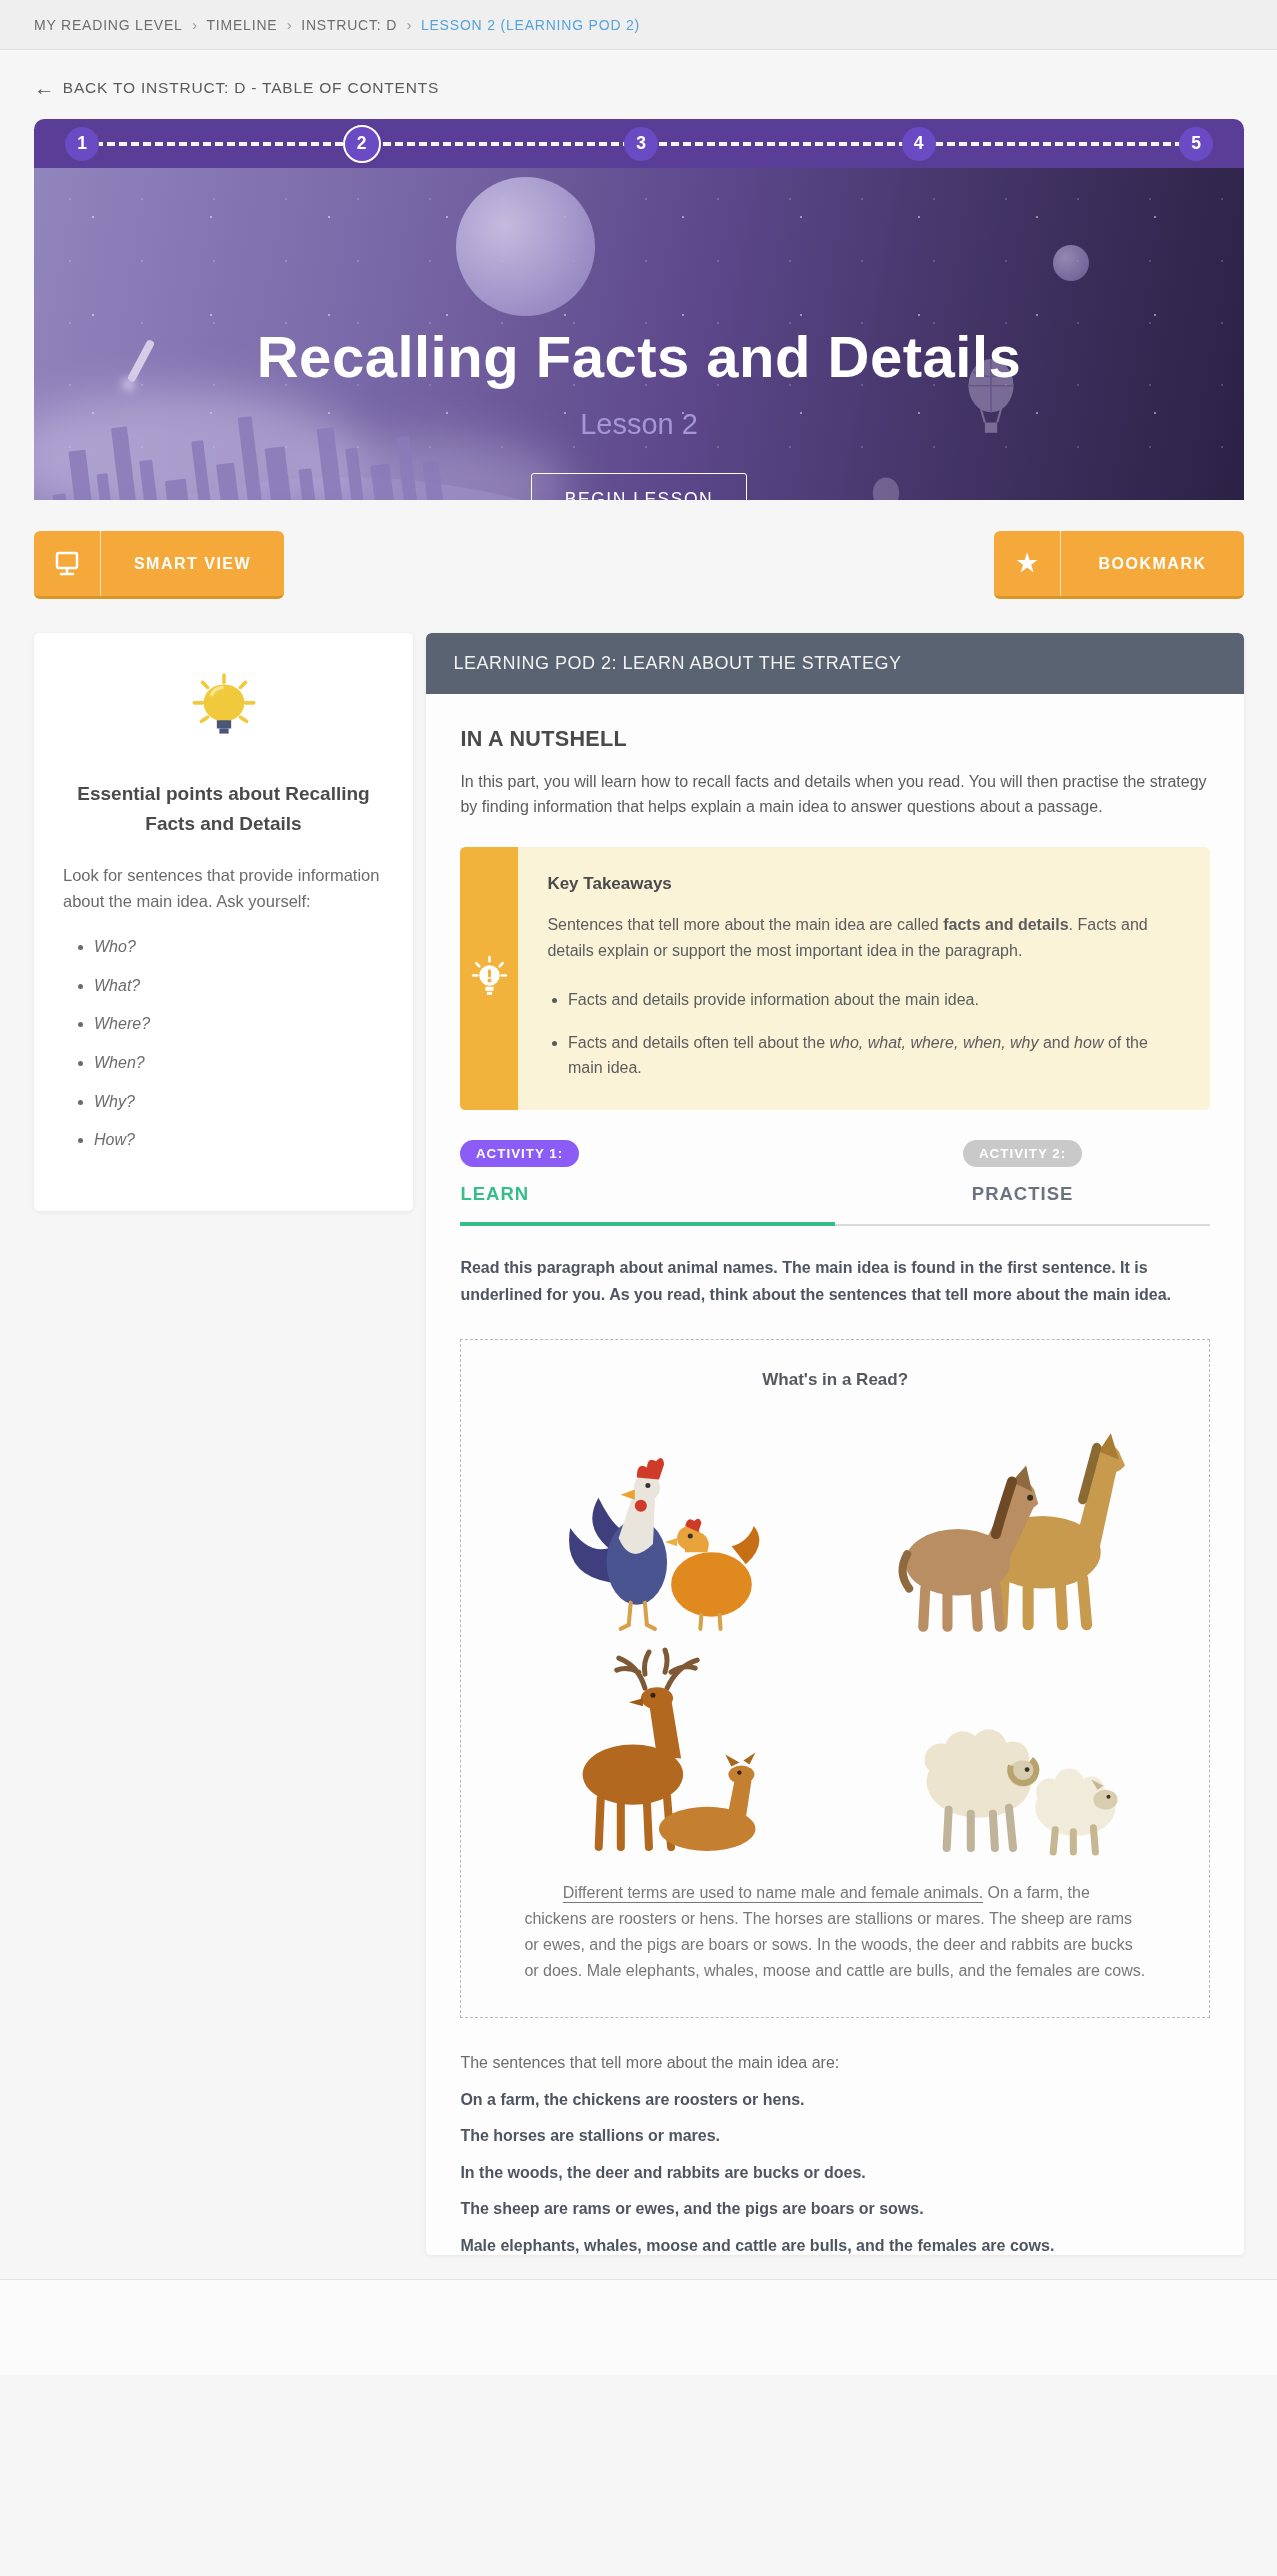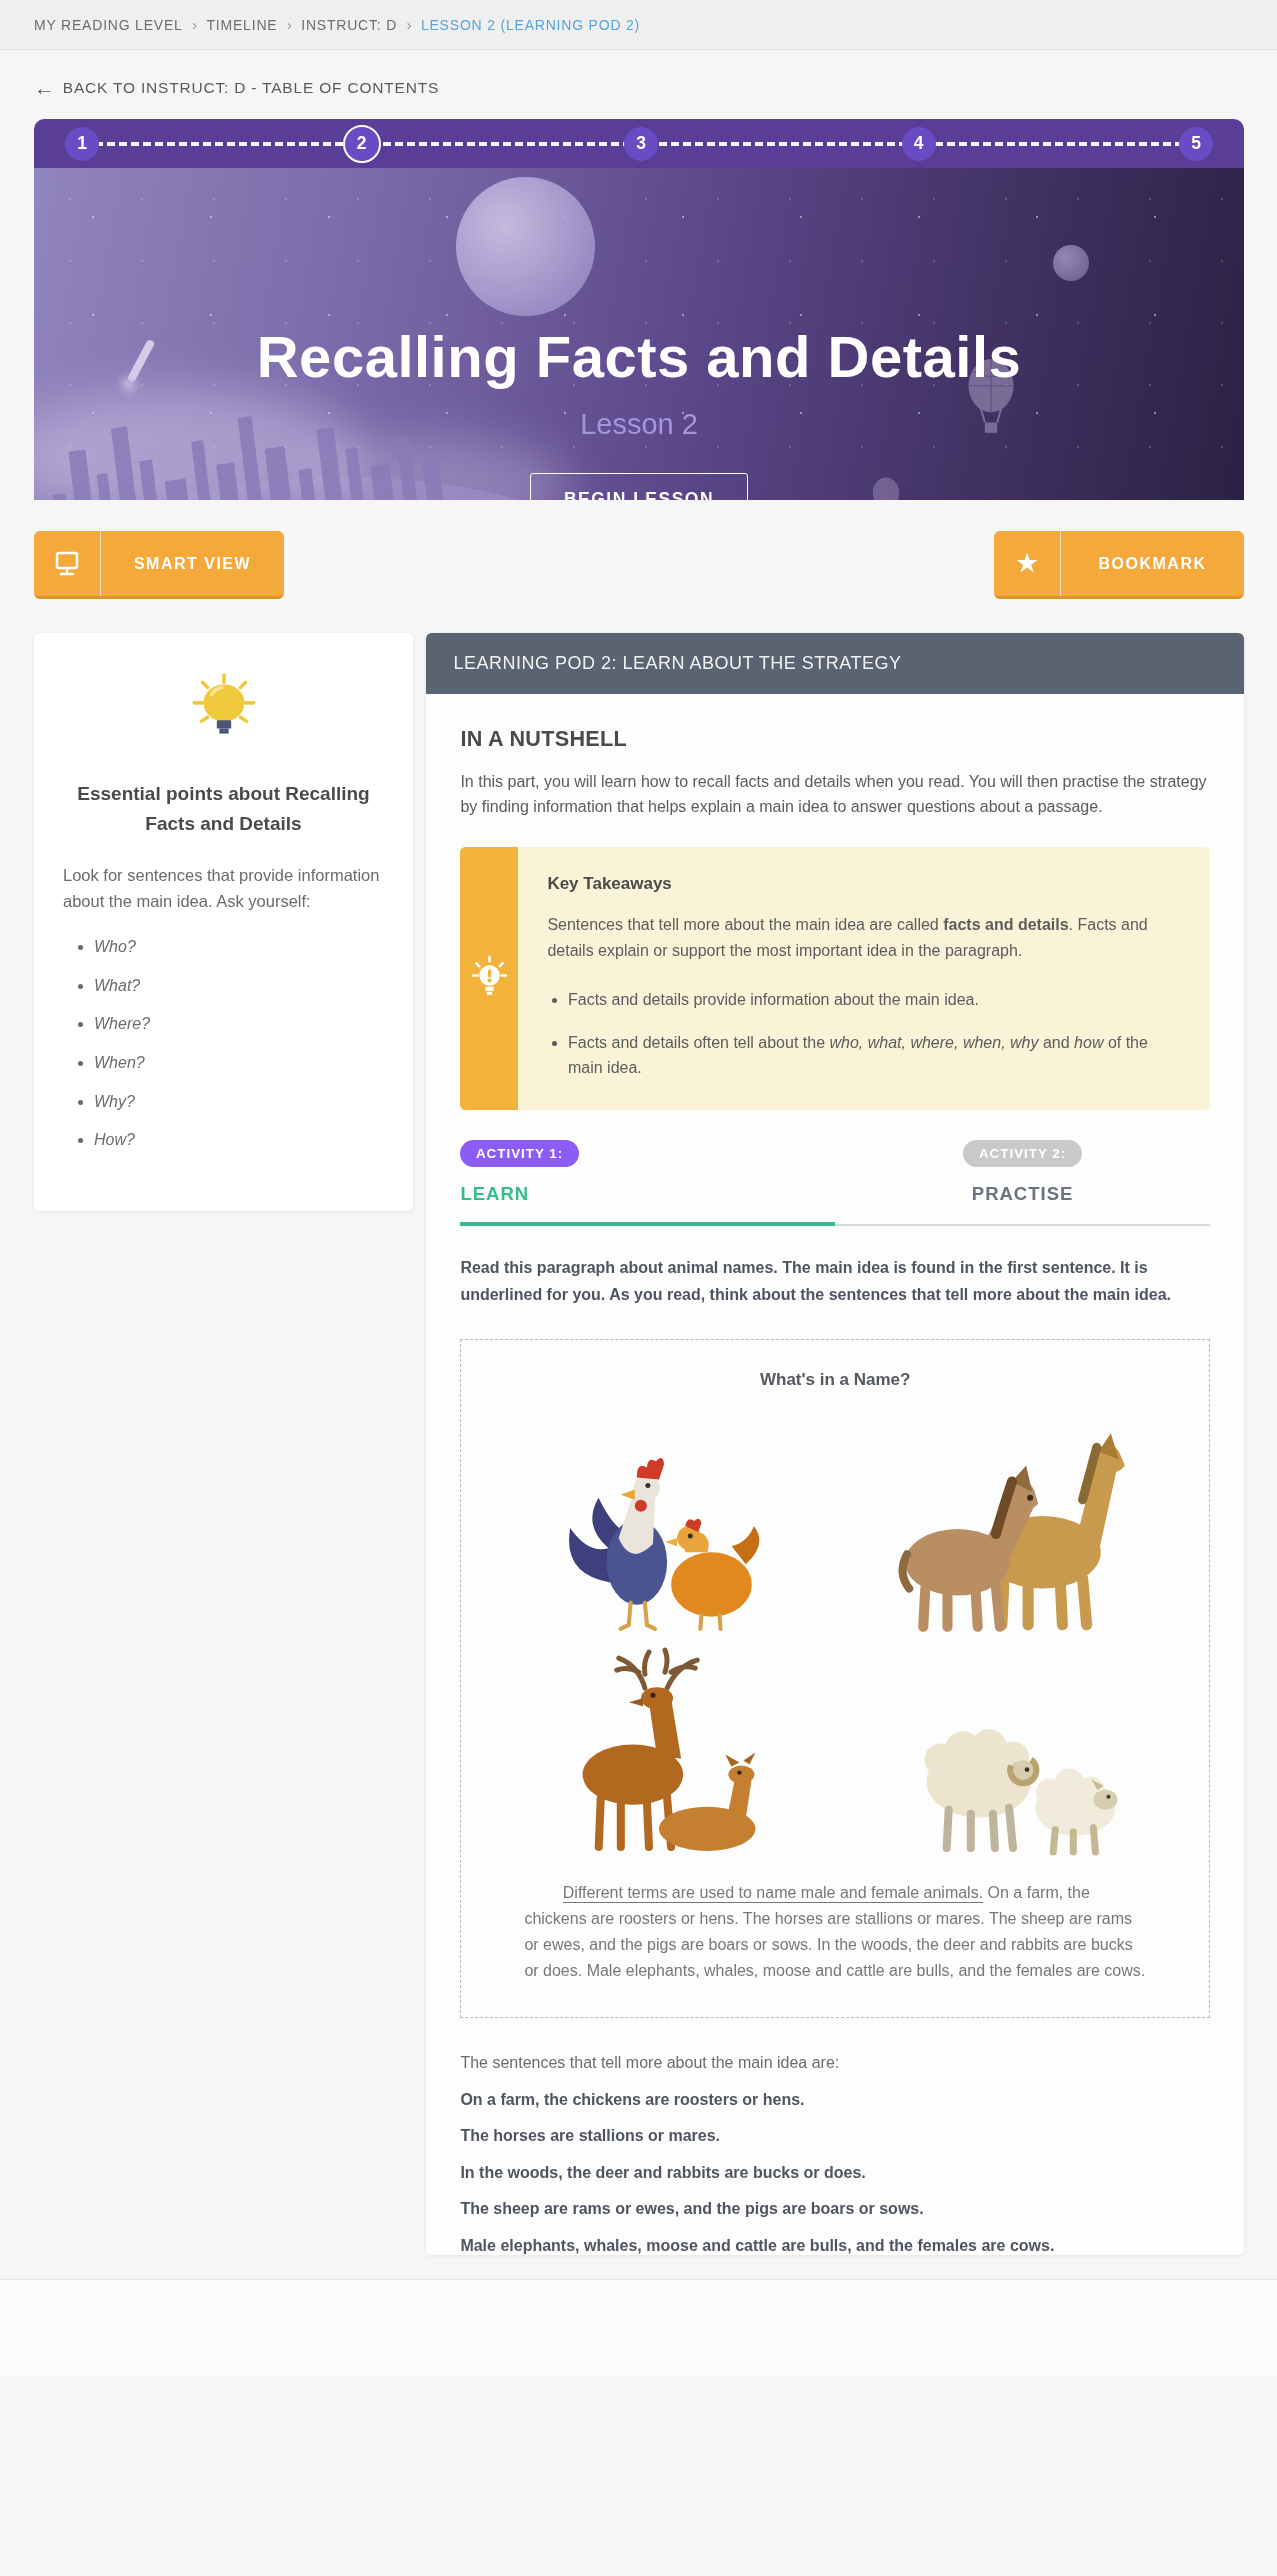--- a/index.html
+++ b/index.html
@@ -79,21 +79,21 @@
     content:""; position:absolute; left:-3.1px; top:43px; width:14.4px; height:13.4px;
     background:#cfc5e8; filter:blur(4.1px); border-radius:50%;
   }
   .balloon { position:absolute; opacity:.4; }
   .balloon svg { display:block; }
   .hero-inner { position:absolute; left:0; right:0; top:155px; text-align:center; z-index:3; }
   .hero-title { font-size:58px; font-weight:bold; color:#fff; letter-spacing:0.5px; }
   .hero-sub { margin-top:17.5px; font-size:29px; color:#a496d8; }
   .hero-cta {
     display:inline-block; margin-top:32px; padding:15.5px 33px; border:1.5px solid #fff; border-radius:3px;
-    color:#fff; font-size:17.5px; font-weight:bold; letter-spacing:1.5px; cursor:pointer; background:transparent;
+    color:#fff; font-size:17.5px; font-weight:normal; letter-spacing:1.5px; cursor:pointer; background:transparent;
   }
 
   
   .actions { display:flex; justify-content:space-between; padding:31px 34px 34px; }
   .actbtn {
     display:flex; align-items:stretch; background:#f5a93b; border-radius:6.2px;
     border-bottom:3.6px solid #dd9427; cursor:pointer; height:68px; min-width:250px;
   }
   .actbtn .icell {
     width:67px; display:flex; align-items:center; justify-content:center;
@@ -350,21 +350,21 @@
           </div>
           <div class="tab inactive">
             <span class="pill">ACTIVITY 2:</span>
             <span class="tlabel">PRACTISE</span>
           </div>
         </div>
 
         <div class="instruction">Read this paragraph about animal names. The main idea is found in the first sentence. It is underlined for you. As you read, think about the sentences that tell more about the main idea.</div>
 
         <div class="passagebox">
-          <div class="passage-title">What's in a Name?</div>
+          <div class="passage-title">What's in a Read?</div>
           <div class="animal-grid">
             <svg width="222" height="206" viewBox="0 0 220 200">
               <path d="M62,150 Q14,142 22,96 Q40,122 60,116 Q34,94 50,66 Q64,94 76,100 Z" fill="#3e3f7c"></path>
               <ellipse cx="88" cy="130" rx="30" ry="42" fill="#4a5491"></ellipse>
               <path d="M86,58 q16,-6 20,10 l-2,44 q-22,22 -34,-6 z" fill="#e9e5dc"></path>
               <circle cx="98" cy="56" r="13" fill="#e9e5dc"></circle>
               <path d="M88,46 q0,-16 10,-10 q1,-11 9,-6 q7,-8 8,3 l-5,15 z" fill="#d03a28"></path>
               <polygon points="86,58 72,63 86,68" fill="#e8a42e"></polygon>
               <circle cx="92" cy="74" r="6" fill="#d03a28"></circle>
               <circle cx="99" cy="54" r="2.5" fill="#333"></circle>

